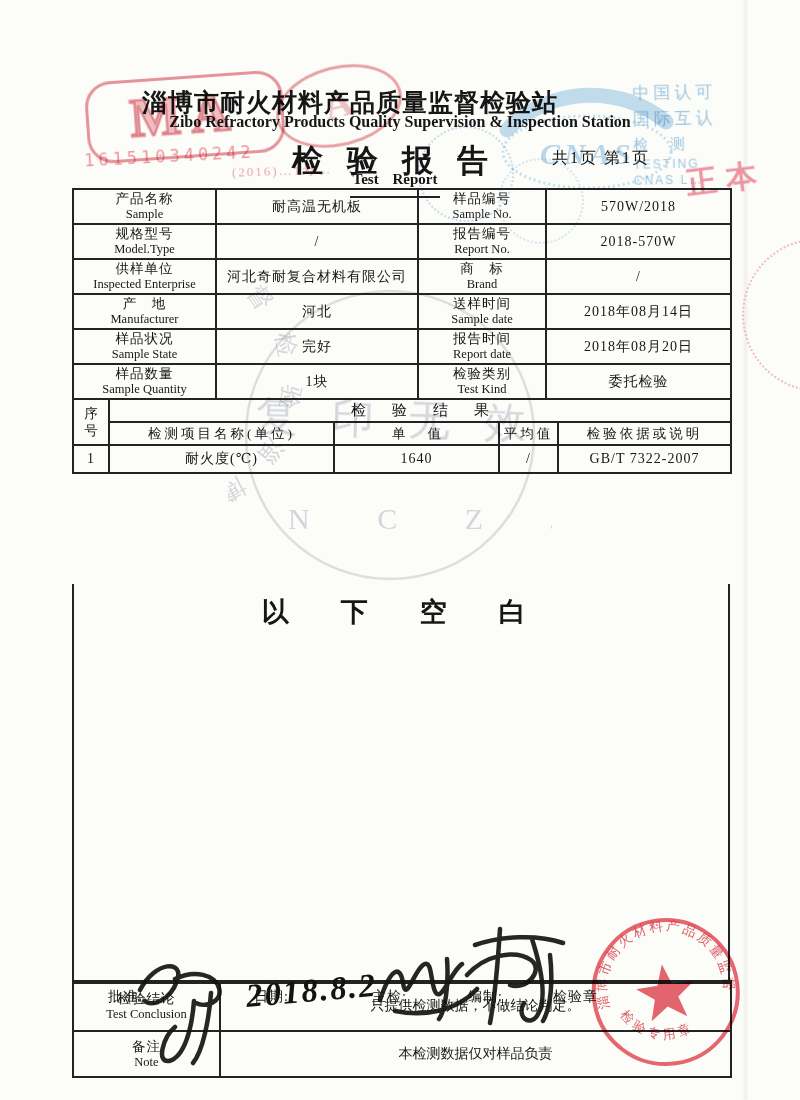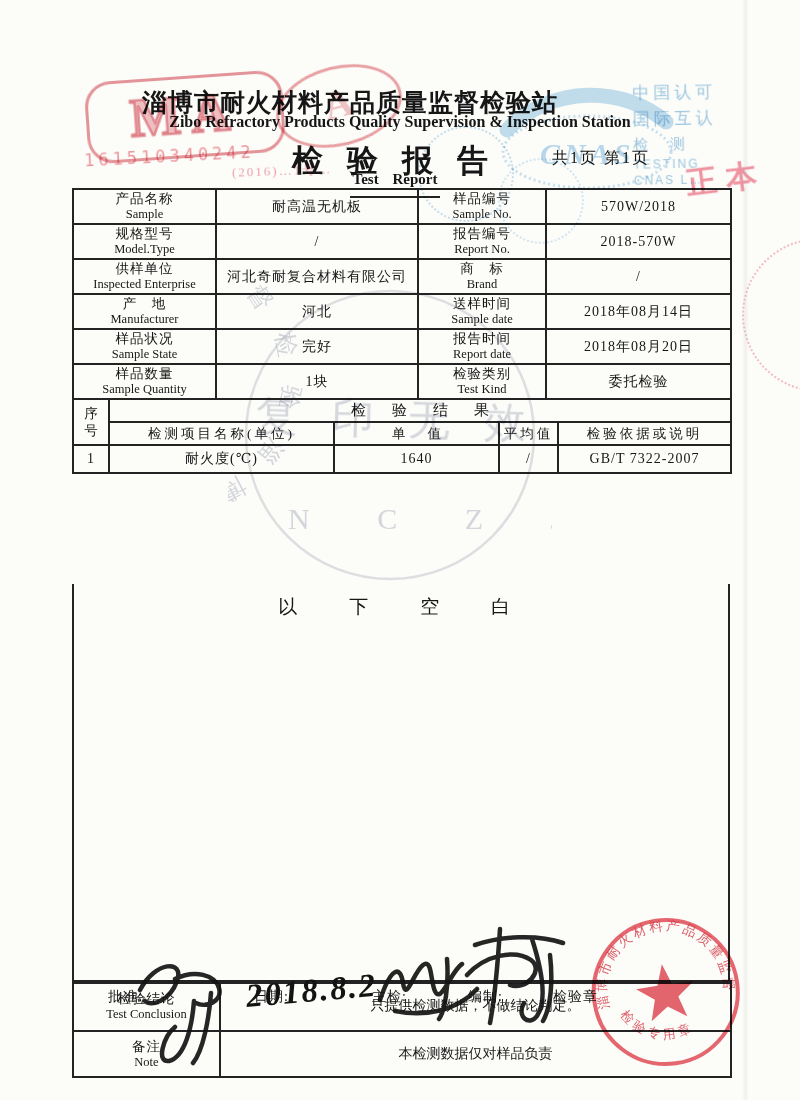--- a/index.html
+++ b/index.html
@@ -21,21 +21,21 @@
   .en{display:block;font-size:12.5px;line-height:15px;}
   .val{font-size:14px;letter-spacing:1px;}
   .t-info td{height:33px;}
   .t-res .hrow td{height:21px;}
   .t-res .drow td{height:26px;}
   .res-title{font-size:15px;letter-spacing:26px;text-indent:26px;}
   .seq span{display:block;font-size:13.5px;line-height:17px;}
   .subh{font-size:13.5px;letter-spacing:3px;}
   .single{letter-spacing:22px;text-indent:22px;}
   .blankcell{left:72px;top:584px;width:654px;height:398px;border:2px solid #232323;border-top:none;margin:0;}
-  .blanktext{position:absolute;top:10px;left:50%;transform:translateX(-52%);font-size:19px;letter-spacing:52px;text-indent:52px;white-space:nowrap;}
+  .blanktext{position:absolute;top:10px;left:50%;transform:translateX(-52%);font-size:27px;letter-spacing:52px;text-indent:52px;white-space:nowrap;font-weight:bold;}
   .t-btm .lbl{width:147px;}
   .t-btm td{font-size:14px;}
   .mt{margin-top:-2px;}
   
   .sigrow span{position:absolute;font-size:14px;letter-spacing:1px;}
   
   .stamp{mix-blend-mode:multiply;}
   .cma{left:86px;top:76px;width:192px;height:76px;border:3px solid rgba(205,45,60,.5);border-radius:26px;
        transform:rotate(-4deg);text-align:center;line-height:72px;font-size:54px;font-weight:bold;letter-spacing:10px;
        color:rgba(210,50,65,.30);-webkit-text-stroke:2.5px rgba(205,45,60,.45);filter:blur(.4px);}

